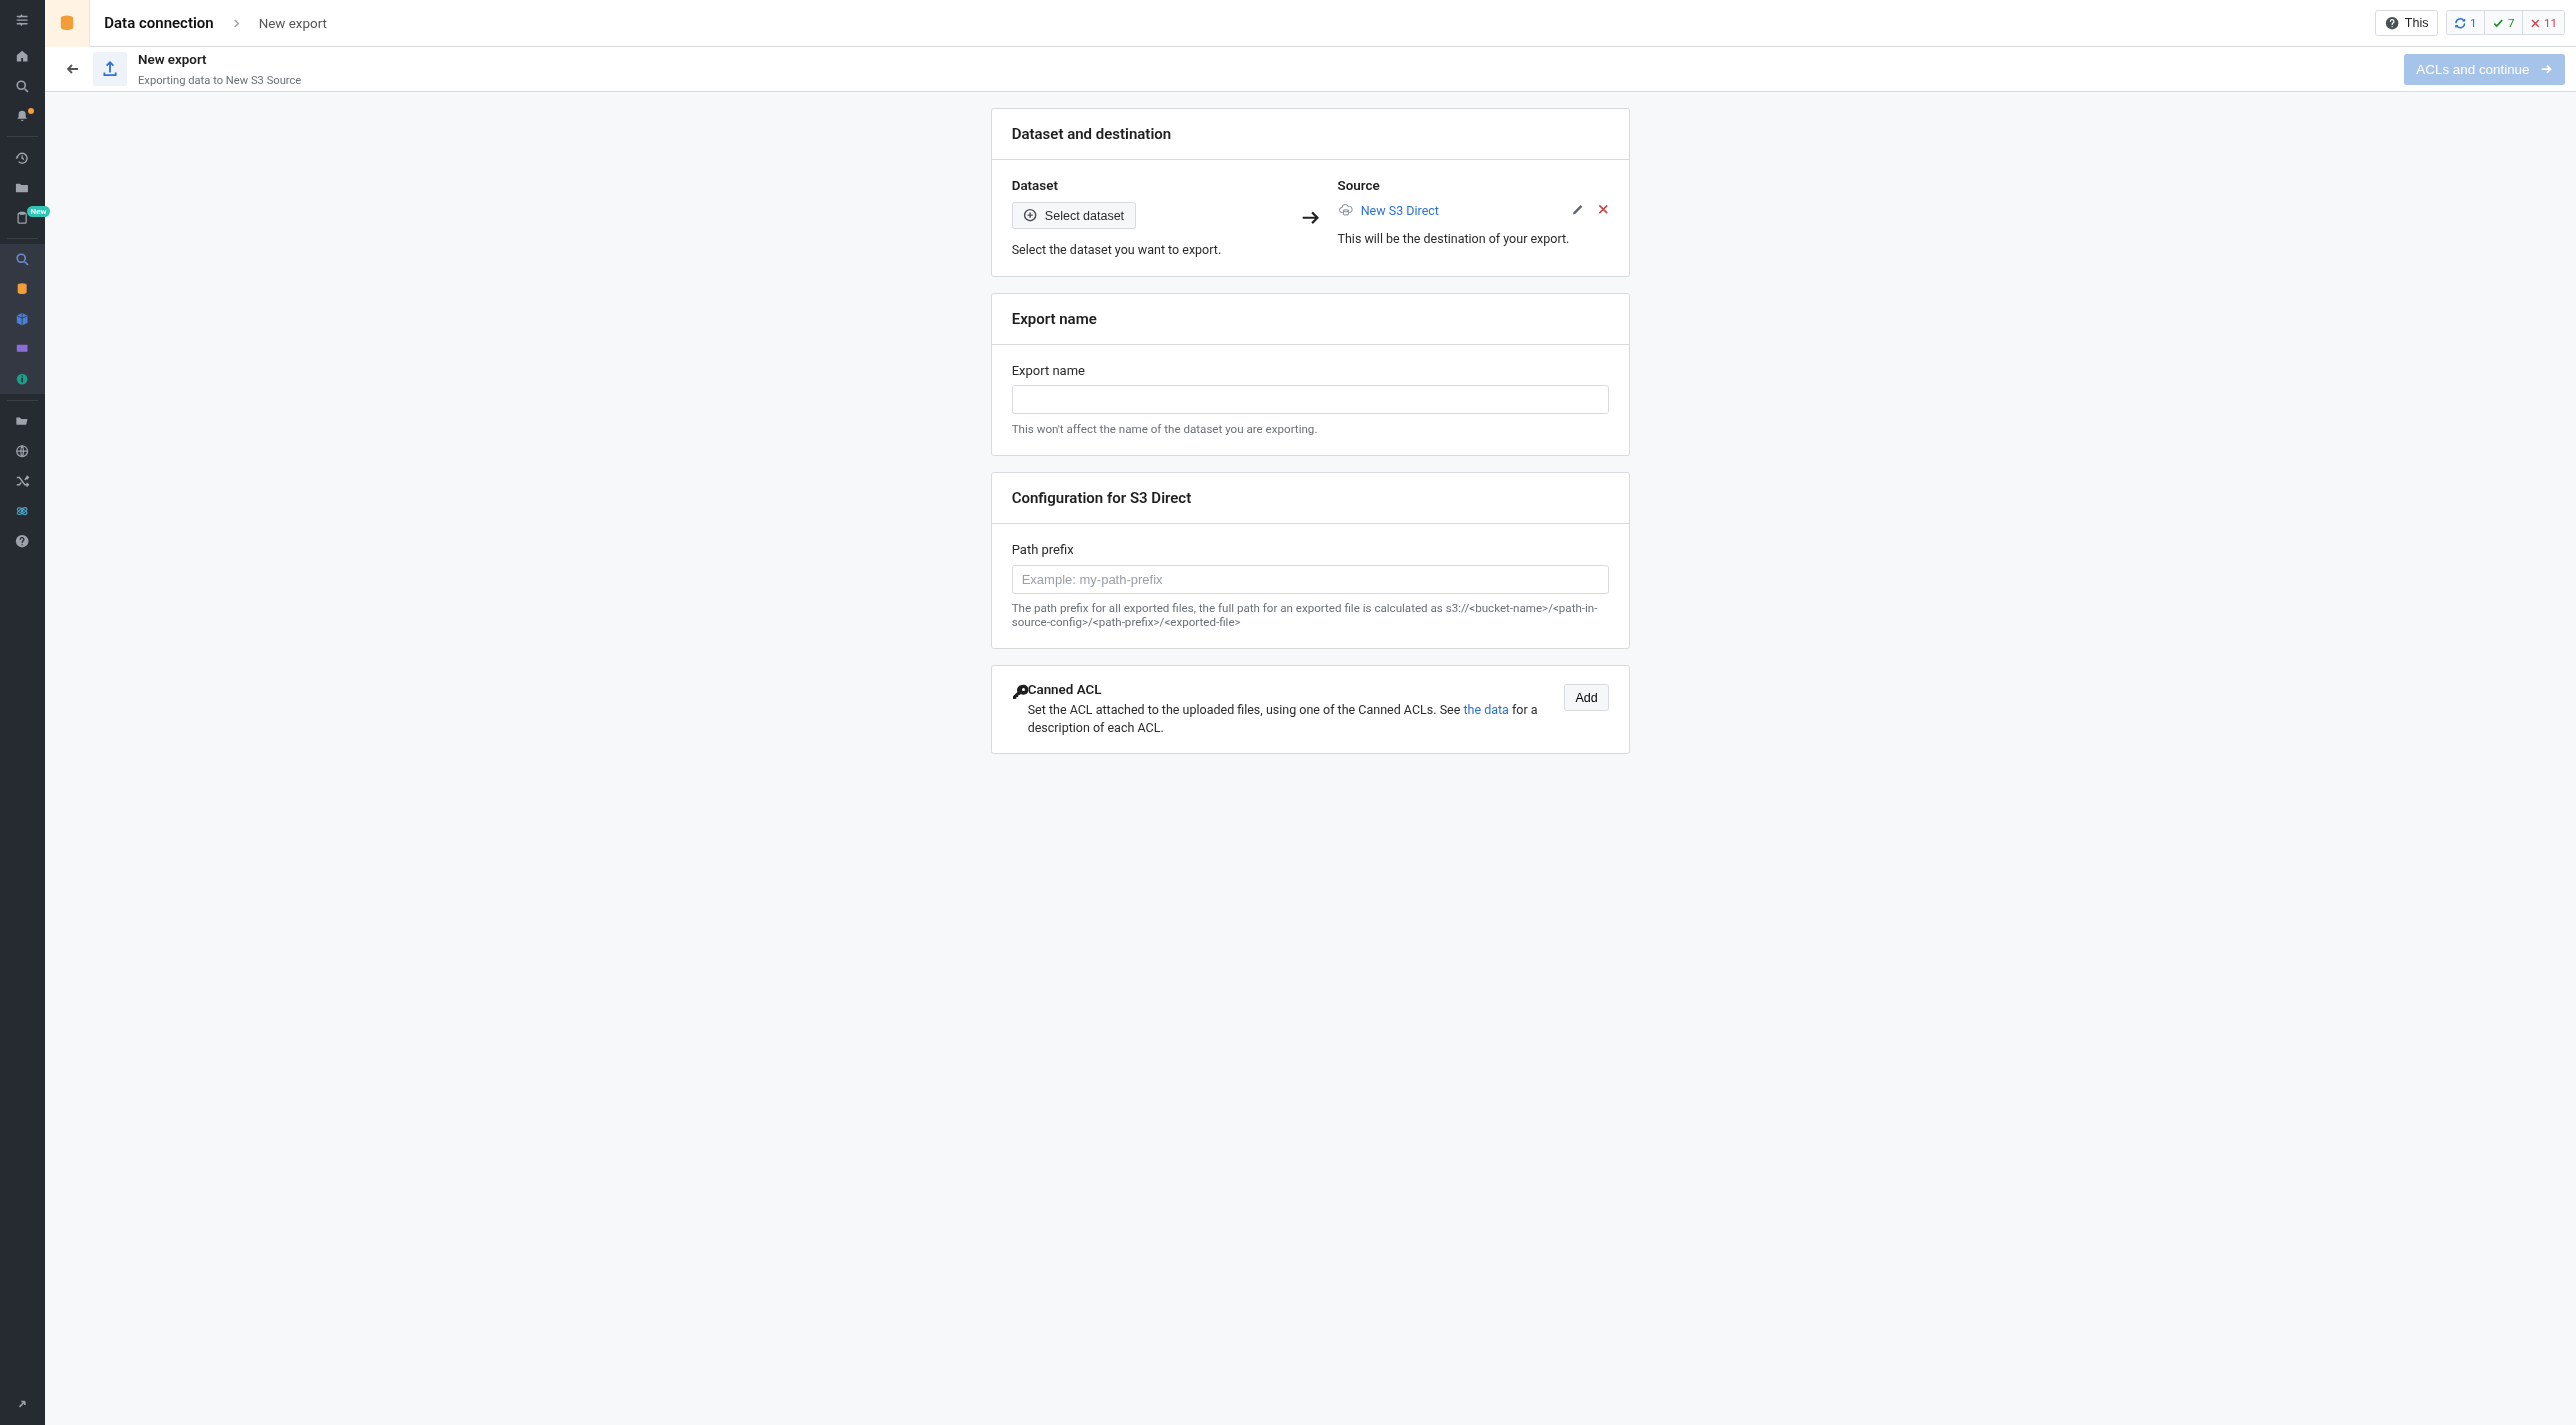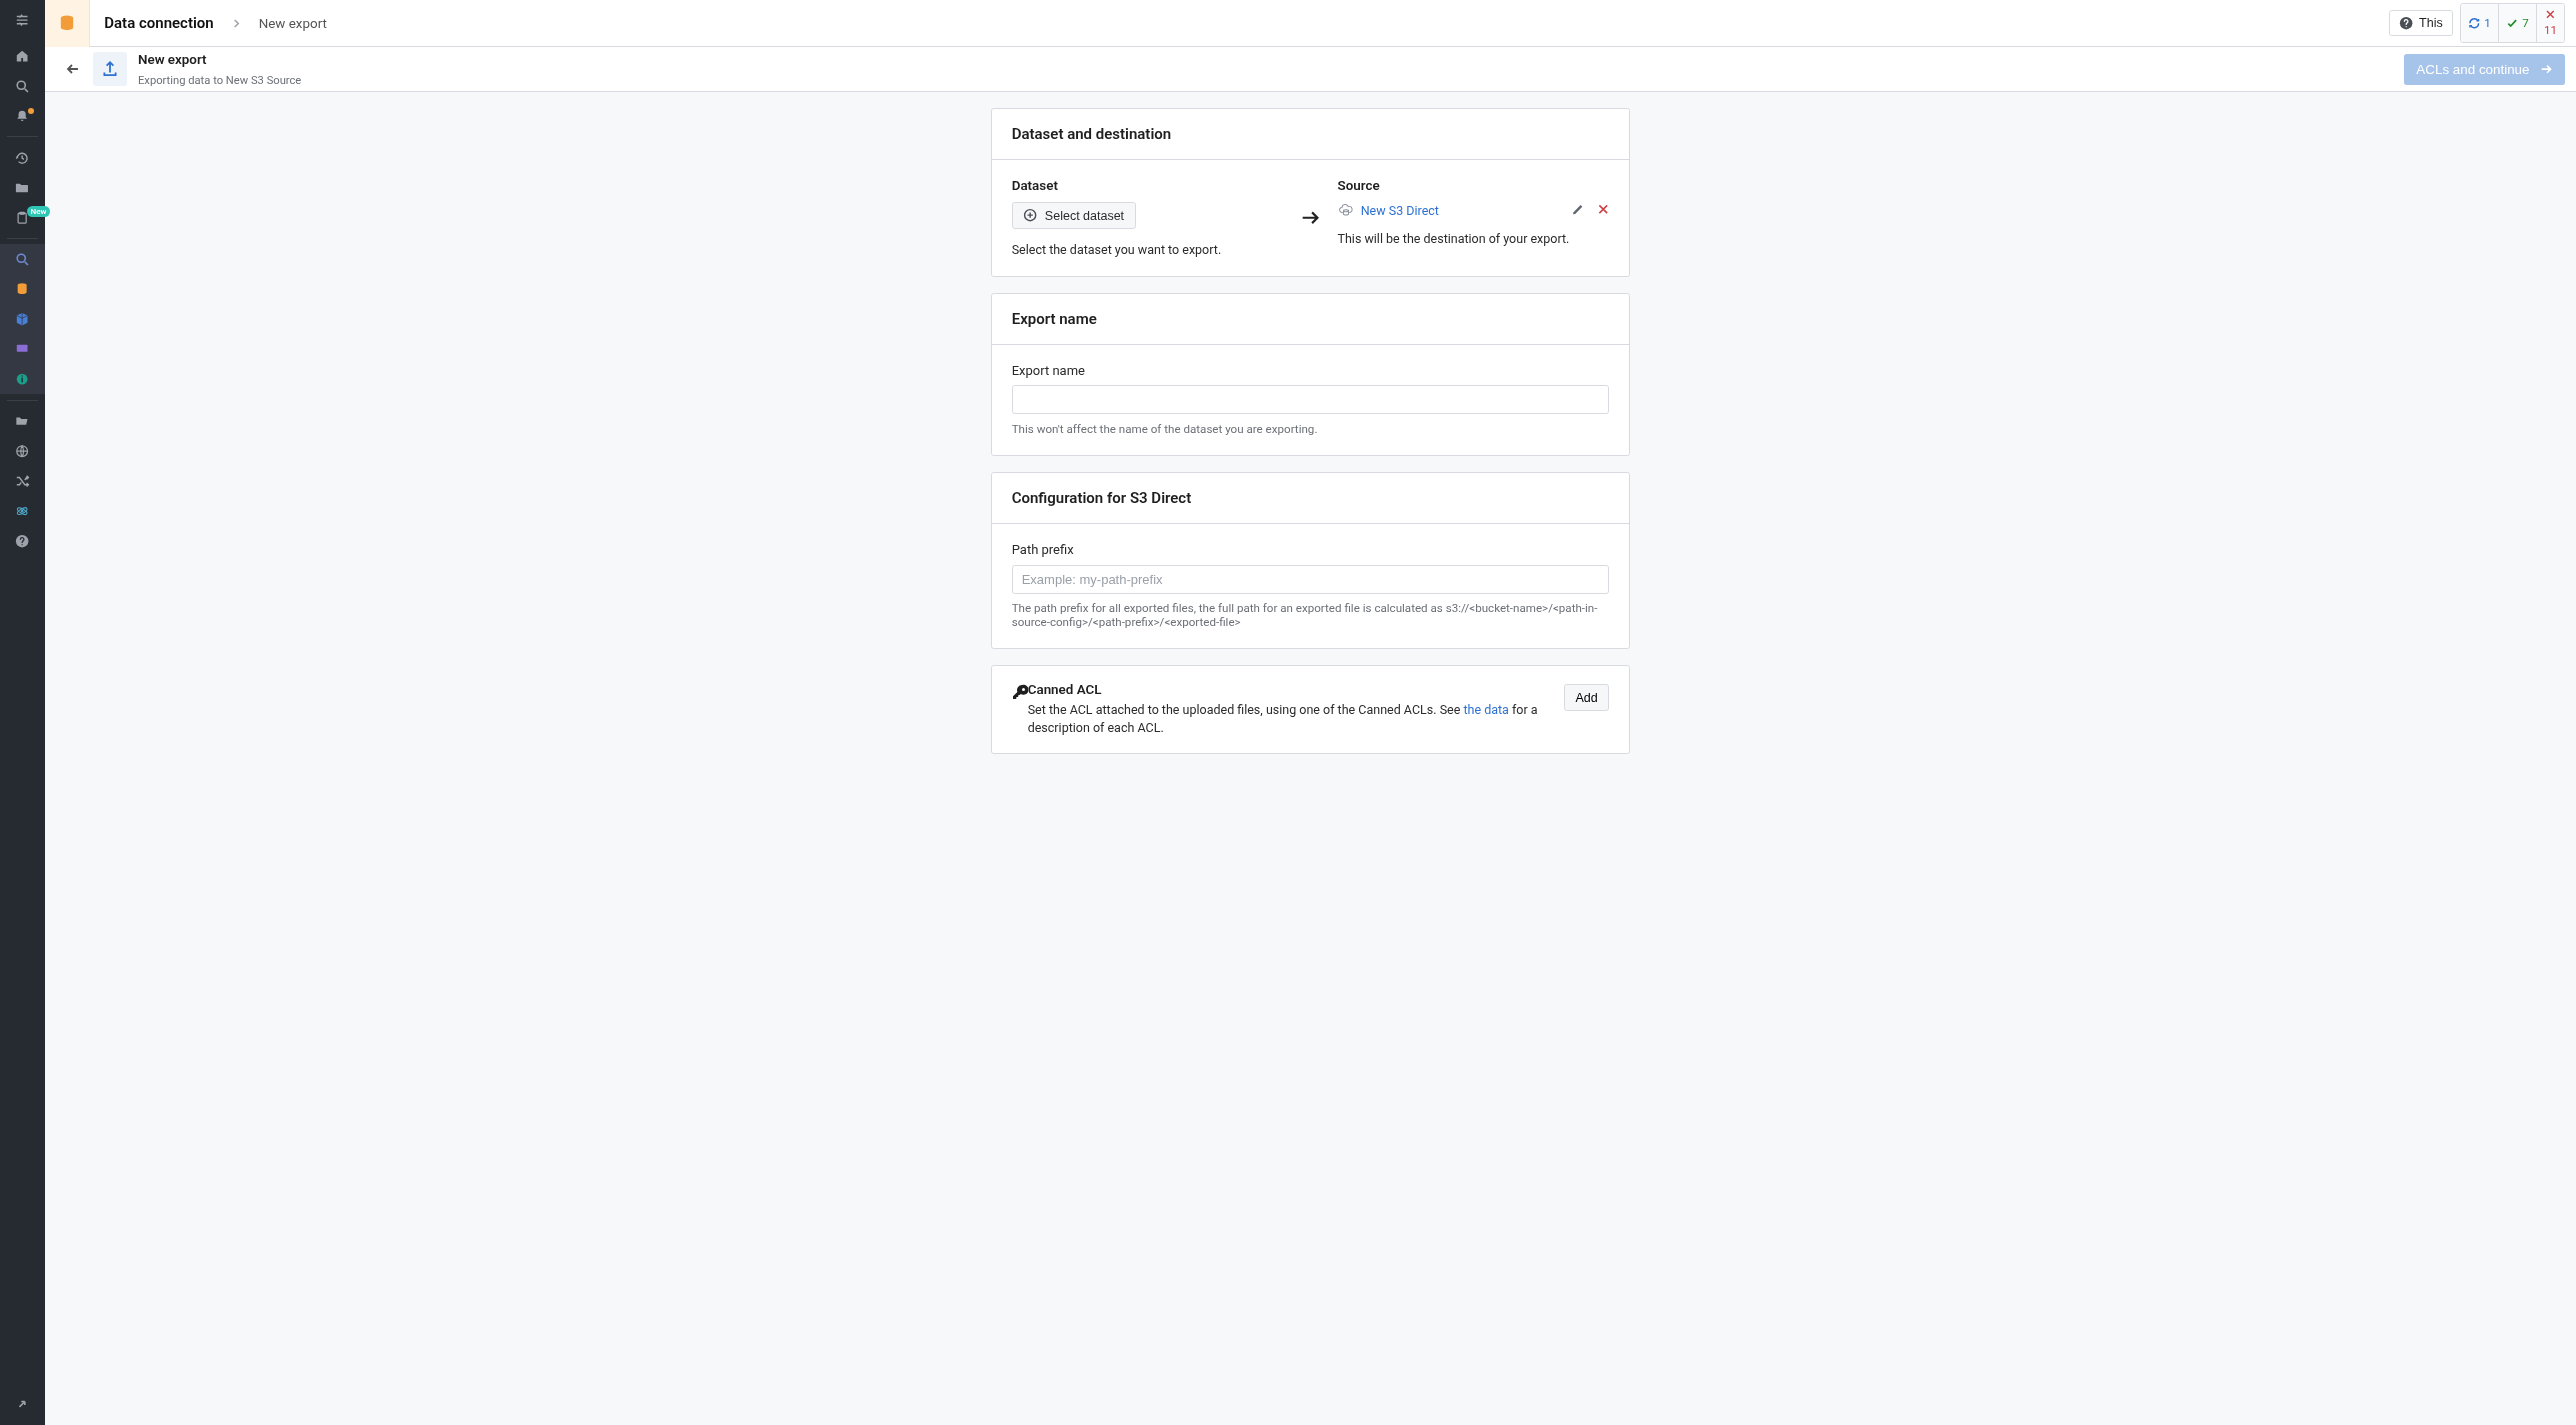--- a/index.html
+++ b/index.html
@@ -92,21 +92,21 @@
     background:#fff;
   }
   .status-chip {
     display:flex; align-items:center; gap:3.6px;
     padding:4.5px 7.2px; font-size:11.6px; border-left:0.9px solid var(--border);
     cursor:pointer; background:#f9fafb;
   }
   .status-chip:first-child { border-left:none; }
   .chip-blue { color:var(--blue); }
   .chip-green { color:var(--green); }
-  .chip-red { color:var(--red);flex-direction:column; }
+  .chip-red { color:var(--red); }
 
   
   .subheader {
     height:45px;
     background:#fff;
     border-bottom:0.9px solid var(--border);
     display:flex; align-items:center; padding:0 10.7px;
   }
   .back-btn {
     width:34px; height:34px; display:flex; align-items:center; justify-content:center;

